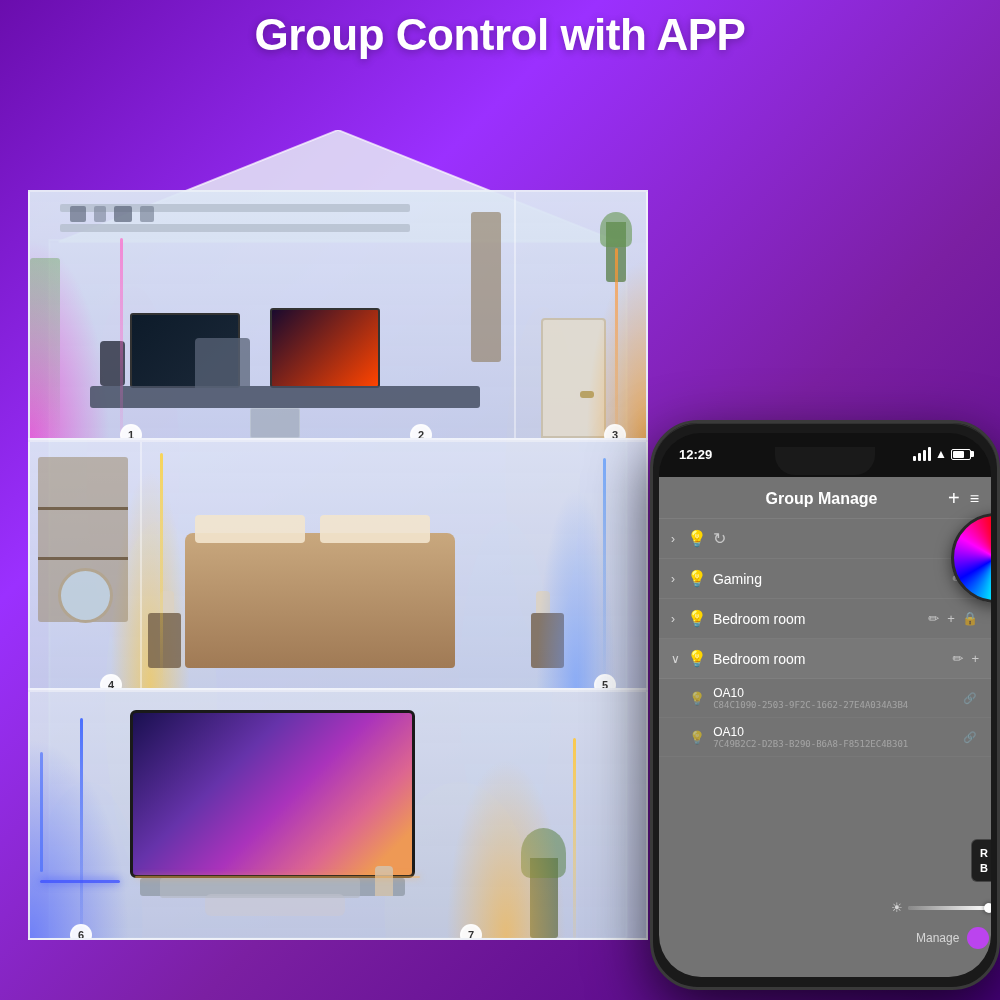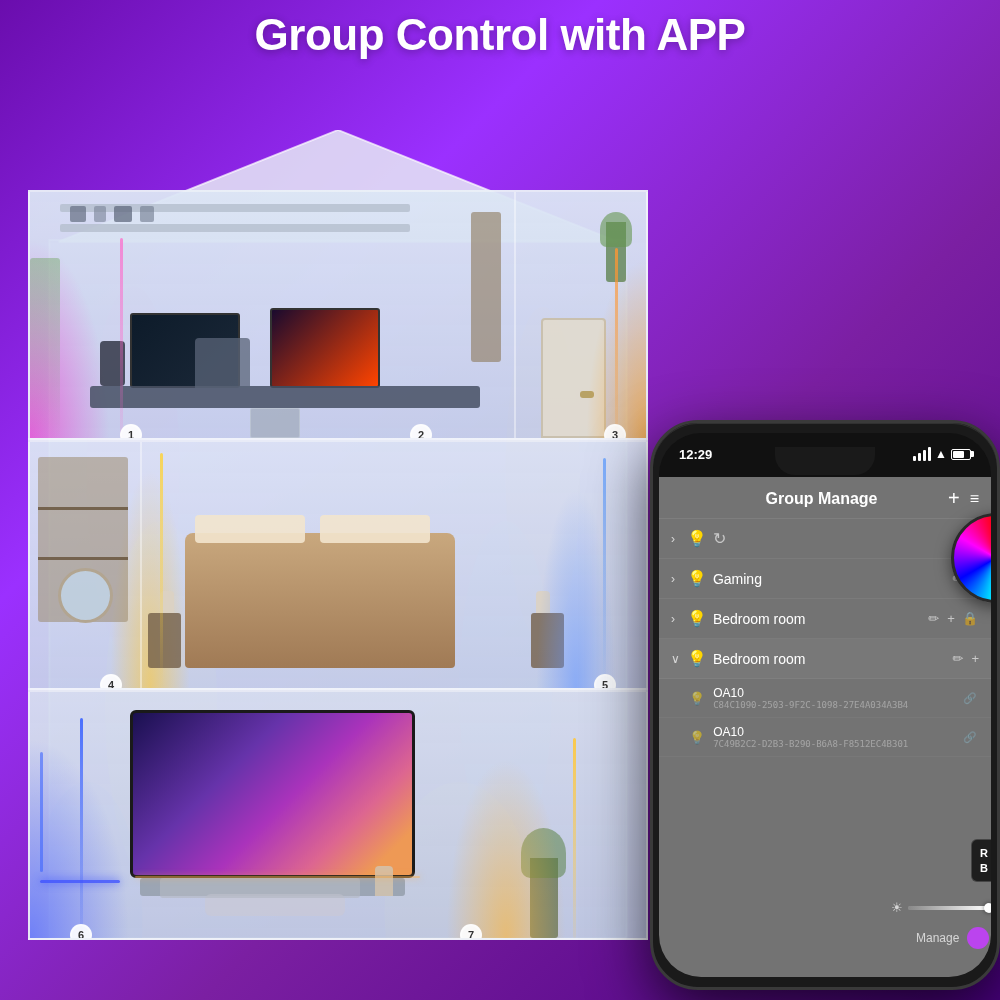--- a/index.html
+++ b/index.html
@@ -579,21 +579,21 @@
           <div class="group-actions">
             <span class="group-action-btn">✏</span>
             <span class="group-action-btn">+</span>
           </div>
         </div>
 
         <div class="device-item">
           <span class="device-bulb-icon">💡</span>
           <div class="device-info">
             <div class="device-name-text">OA10</div>
-            <div class="device-id">C84C1090-2503-9F2C-1098-27E4A034A3B4</div>
+            <div class="device-id">C84C1090-2503-9F2C-1662-27E4A034A3B4</div>
           </div>
           <span class="device-link-icon">🔗</span>
         </div>
 
         <div class="device-item">
           <span class="device-bulb-icon">💡</span>
           <div class="device-info">
             <div class="device-name-text">OA10</div>
             <div class="device-id">7C49B2C2-D2B3-B290-B6A8-F8512EC4B301</div>
           </div>

